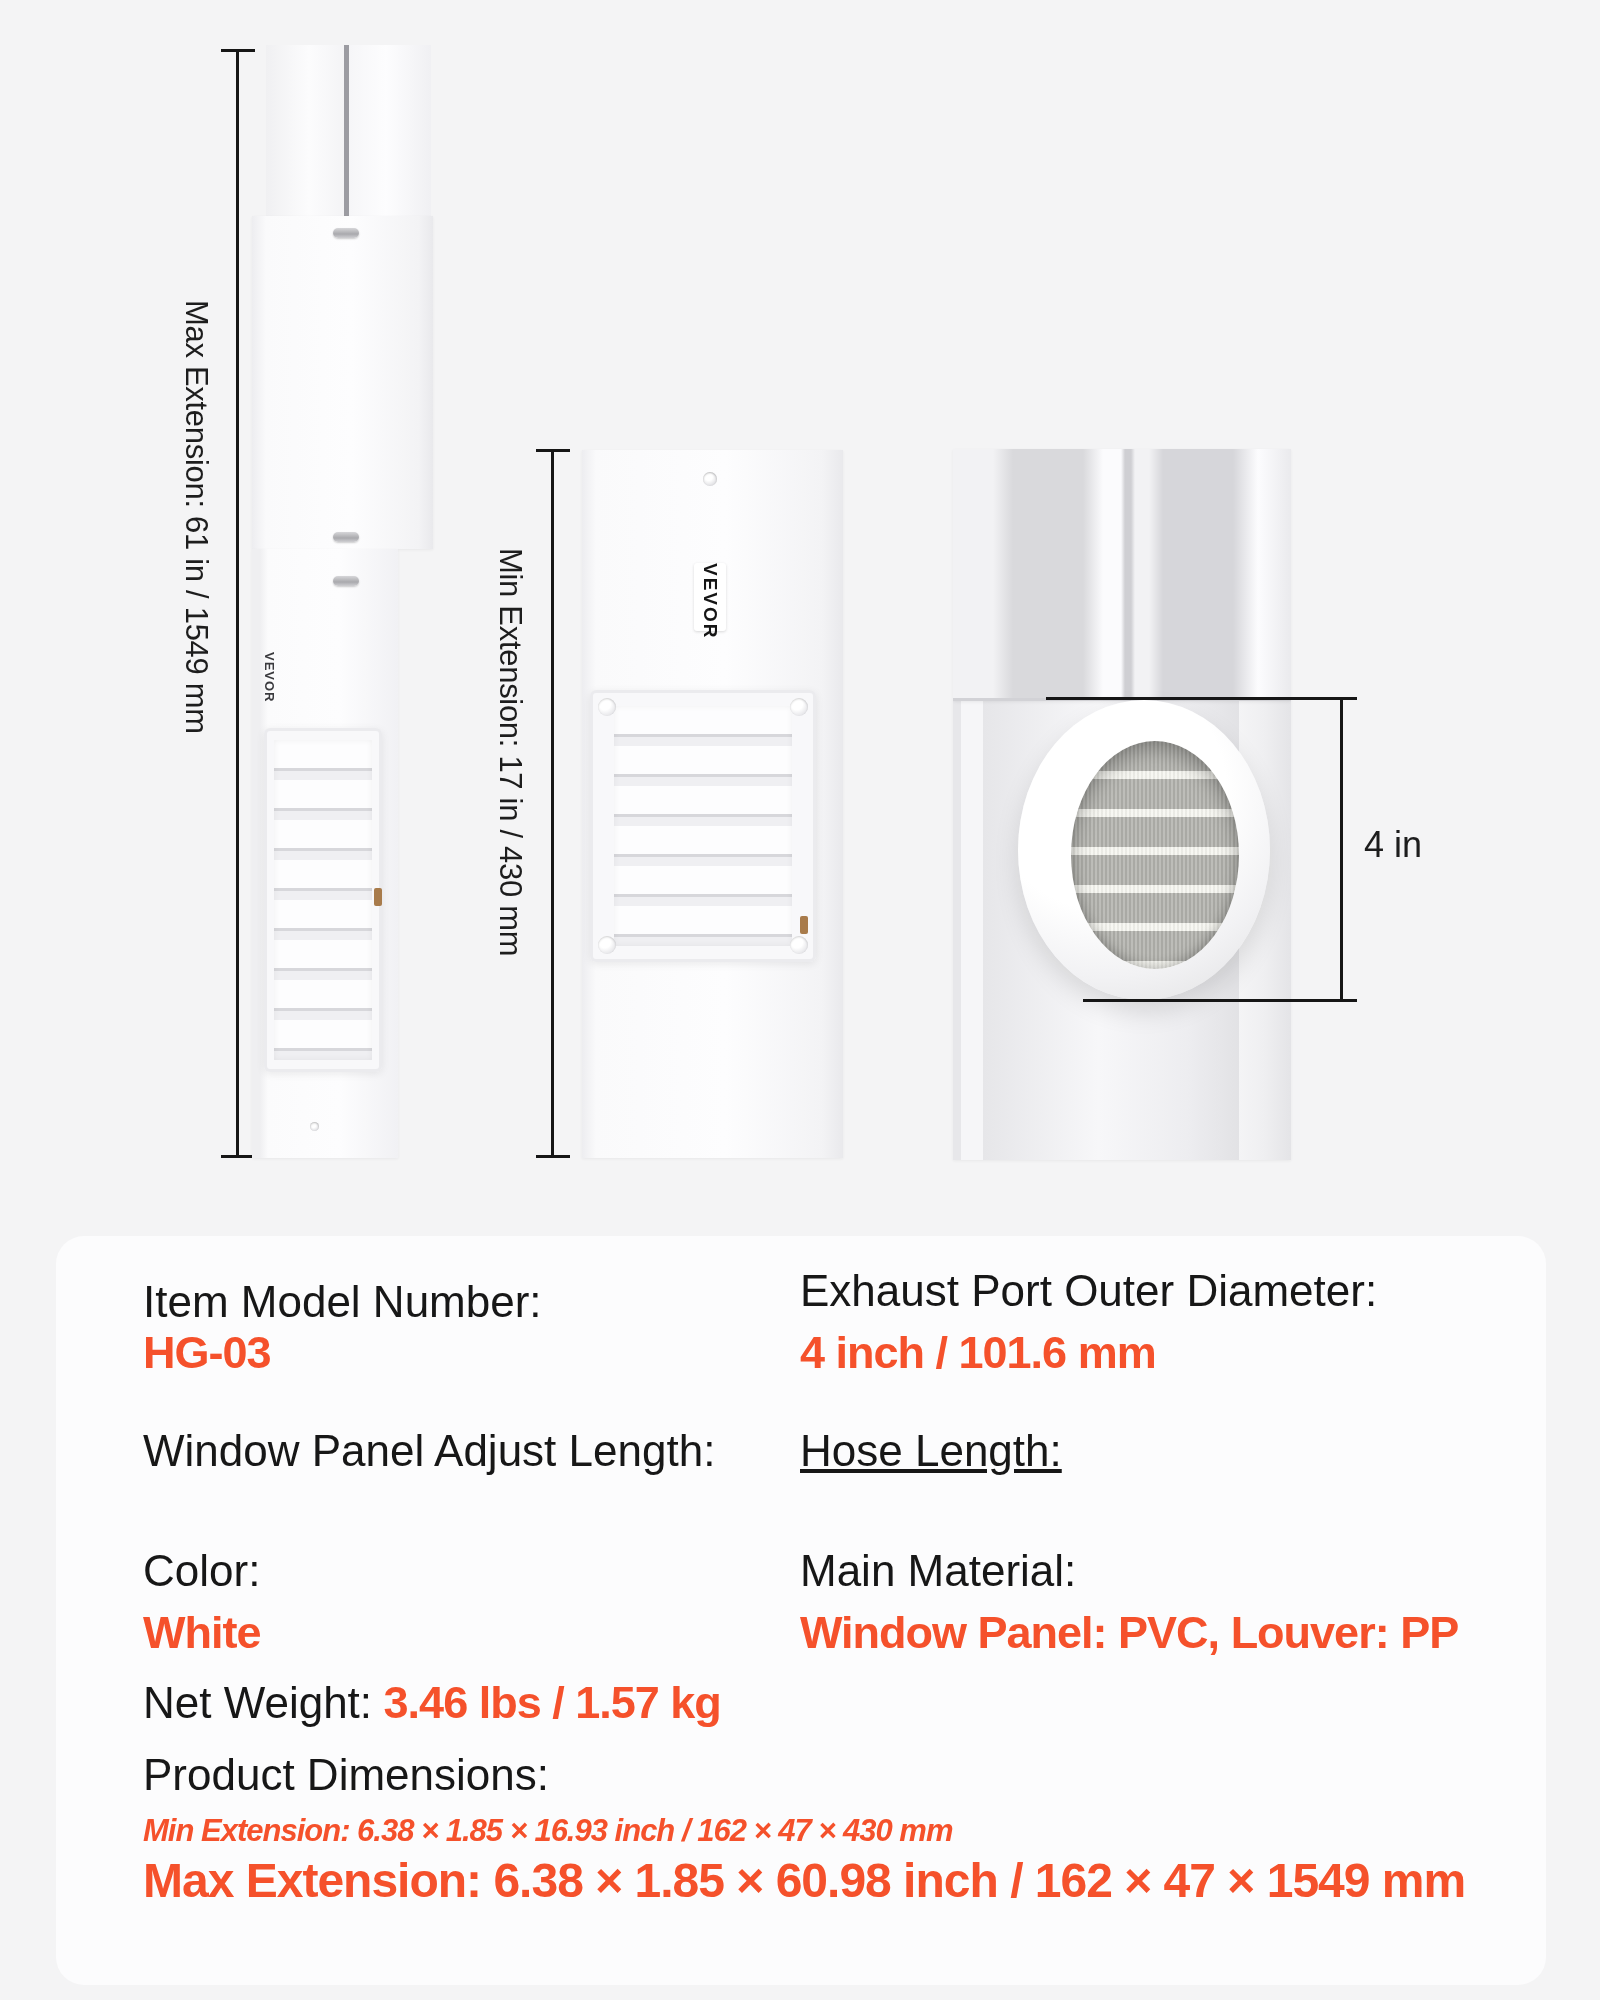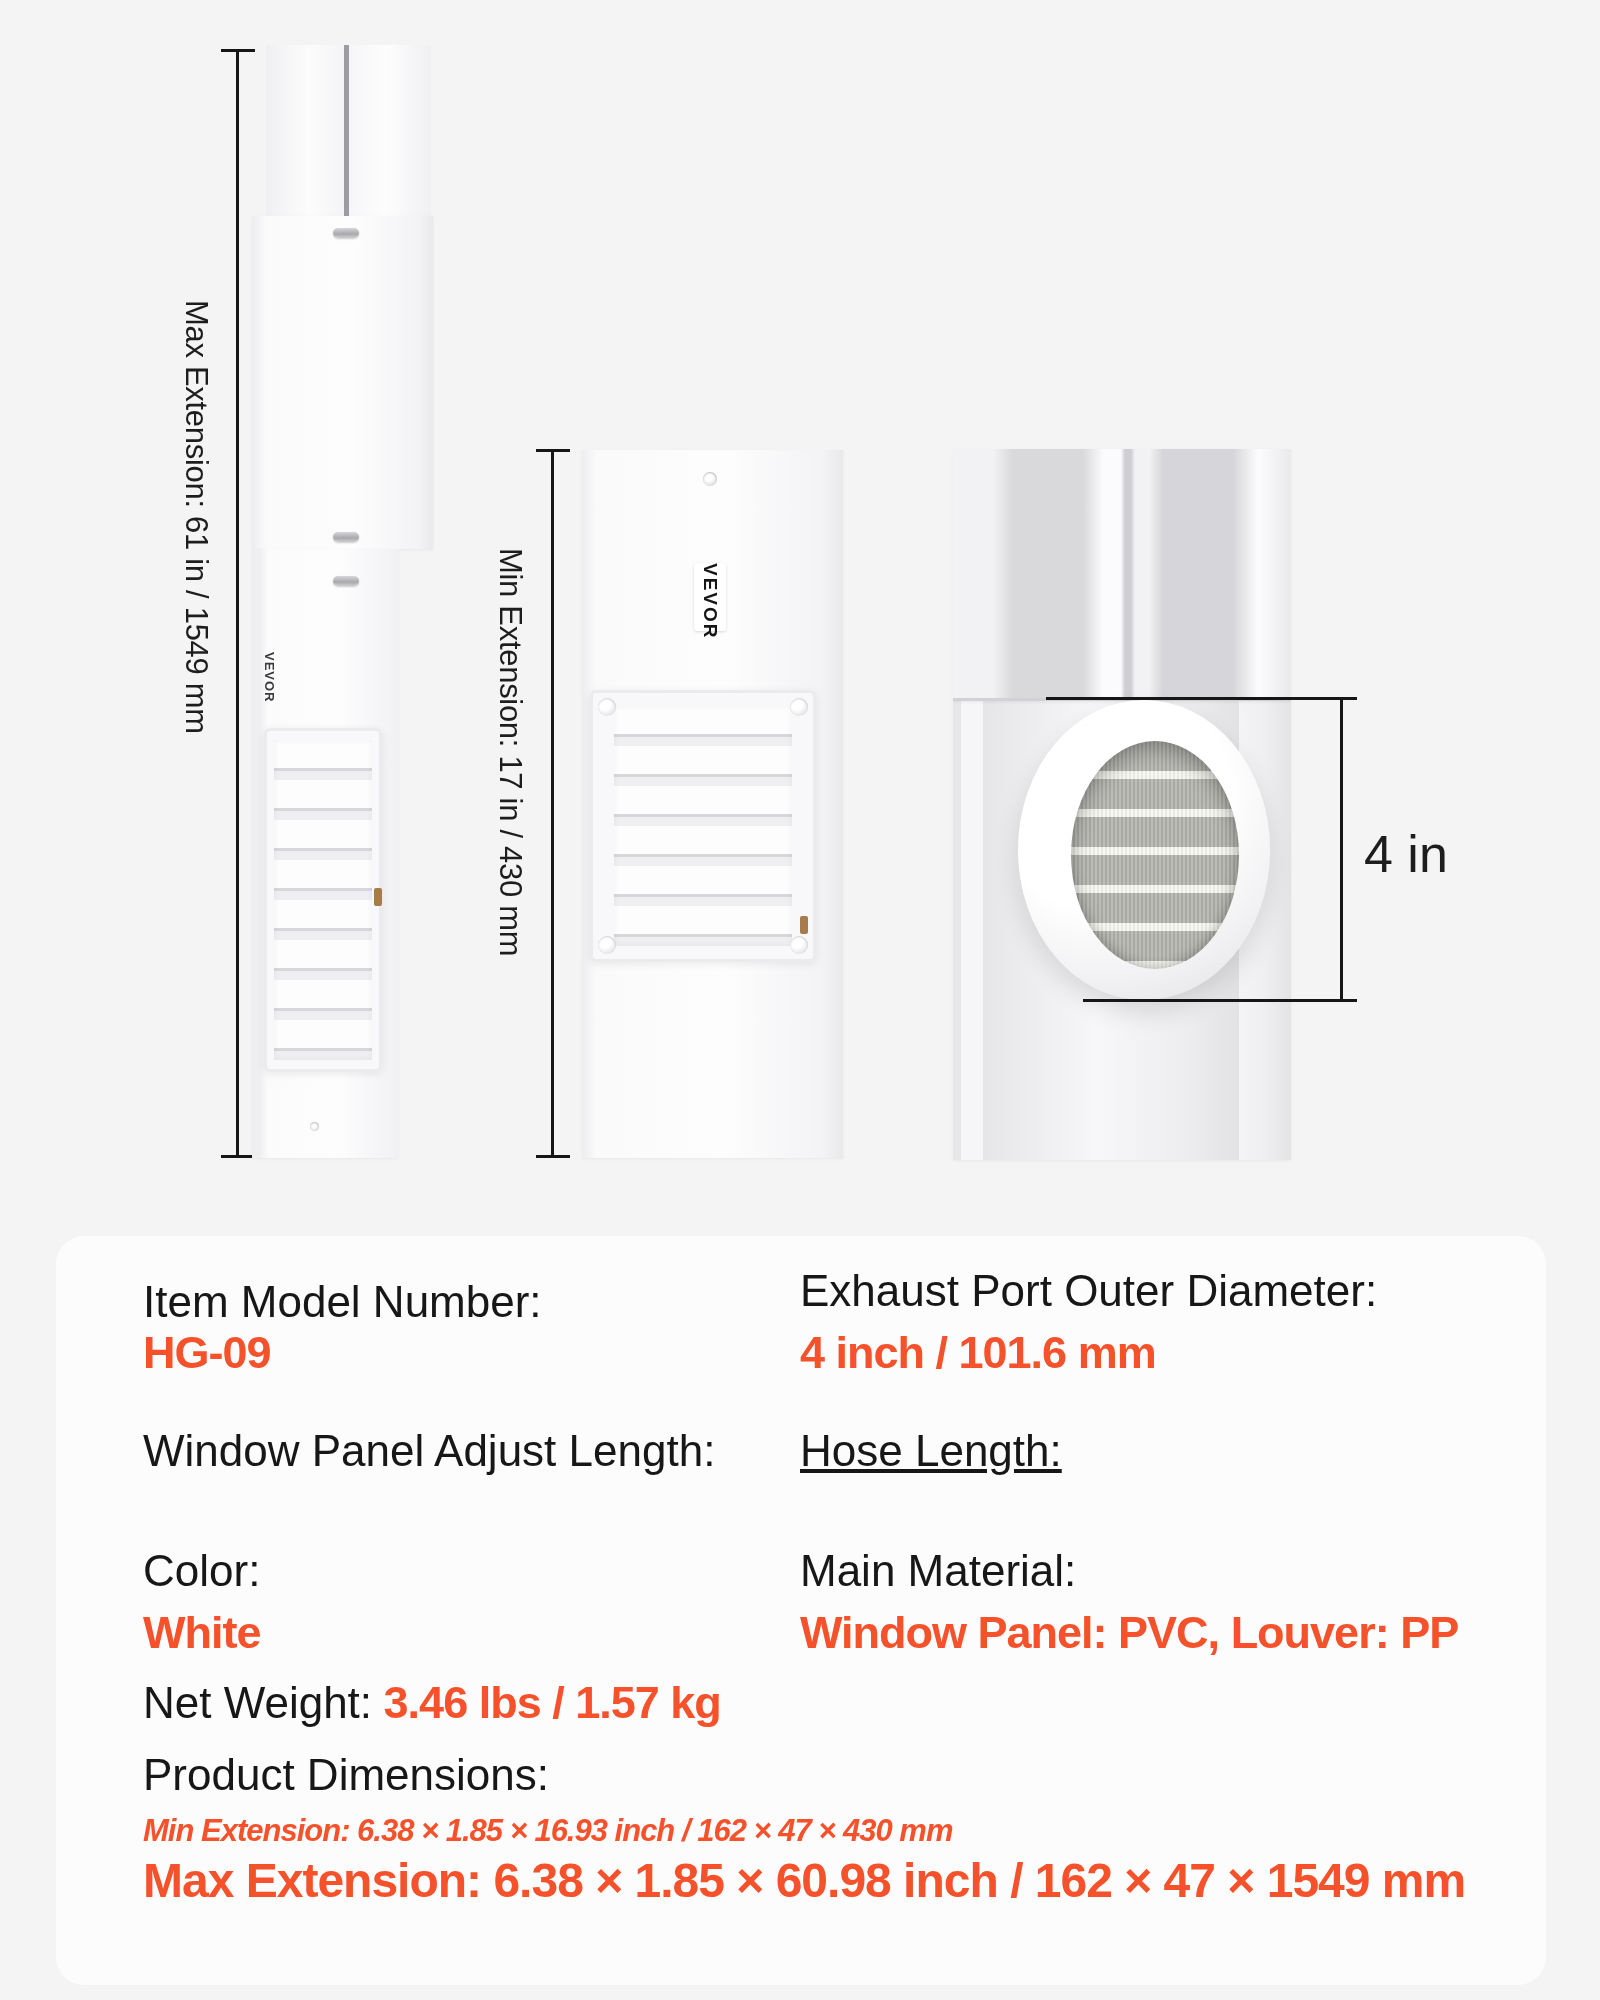--- a/index.html
+++ b/index.html
@@ -195,27 +195,27 @@
     <div class="channel"></div>
     <div class="molding"></div>
     <div class="seam"></div>
     <div class="port-ring"></div>
     <div class="port-mesh"></div>
   </div>
 
   <div class="dim-hline" style="left:1046px; top:697px; width:311px;"></div>
   <div class="dim-hline" style="left:1083px; top:999px; width:274px;"></div>
   <div class="dim-vline" style="left:1340px; top:697px; height:305px;"></div>
-  <div class="abs" style="left:1364px; top:824px; font-size:52px; color:#1d1d1d;">4 in</div>
+  <div class="abs" style="left:1364px; top:824px; font-size:36px; color:#1d1d1d;">4 in</div>
 </div>
 
 <div class="spec-card">
 
   <div class="spec-label col-l" style="top:39px;">Item Model Number:</div>
-  <div class="spec-value col-l" style="top:90px;">HG-09</div>
+  <div class="spec-value col-l" style="top:90px;">HG-03</div>
   <div class="spec-label col-r" style="top:28px;">Exhaust Port Outer Diameter:</div>
   <div class="spec-value col-r" style="top:90px;">4 inch / 101.6 mm</div>
 
   <div class="spec-label col-l" style="top:188px;">Window Panel Adjust Length:</div>
   <div class="spec-label col-r" style="top:188px;text-decoration:underline;">Hose Length:</div>
 
   <div class="spec-label col-l" style="top:308px;">Color:</div>
   <div class="spec-value col-l" style="top:370px;">White</div>
   <div class="spec-label col-r" style="top:308px;">Main Material:</div>
   <div class="spec-value col-r" style="top:370px;text-align:right;">Window Panel: PVC, Louver: PP</div>

